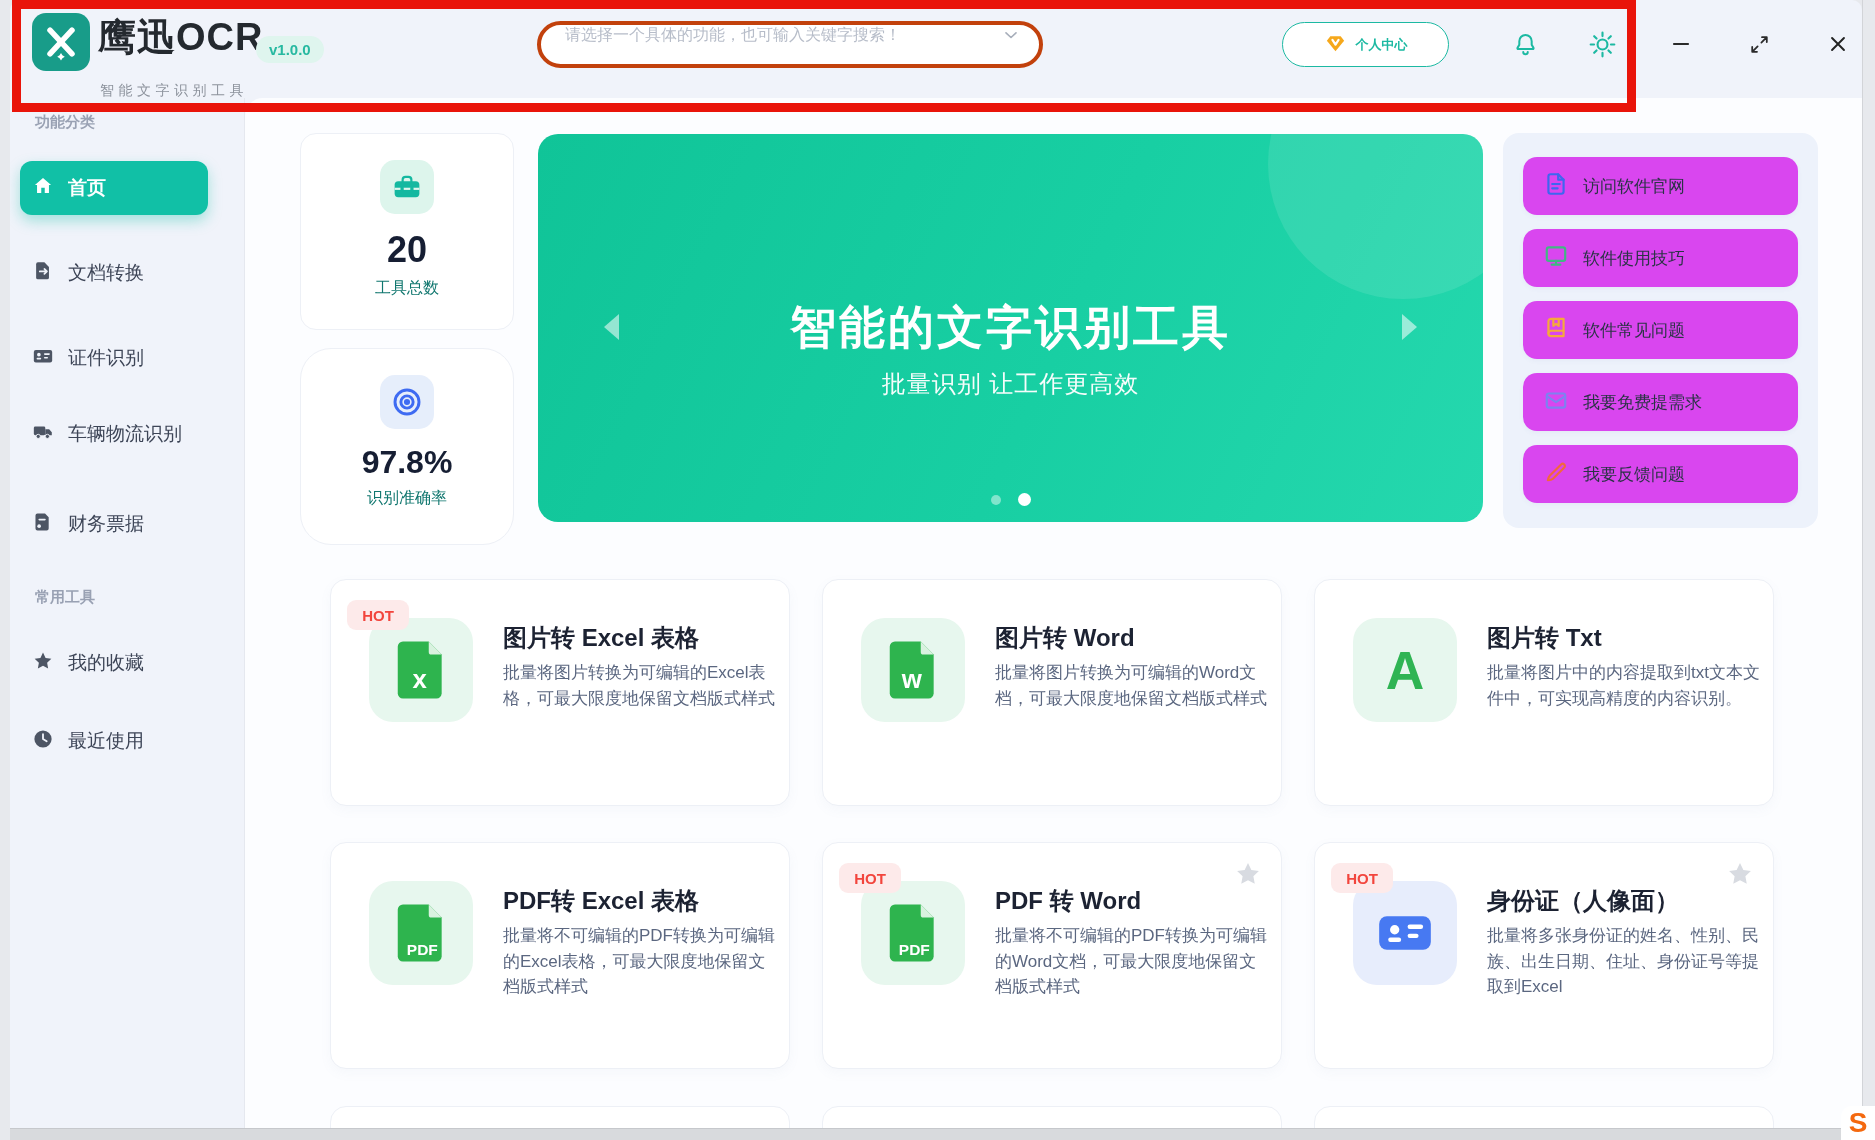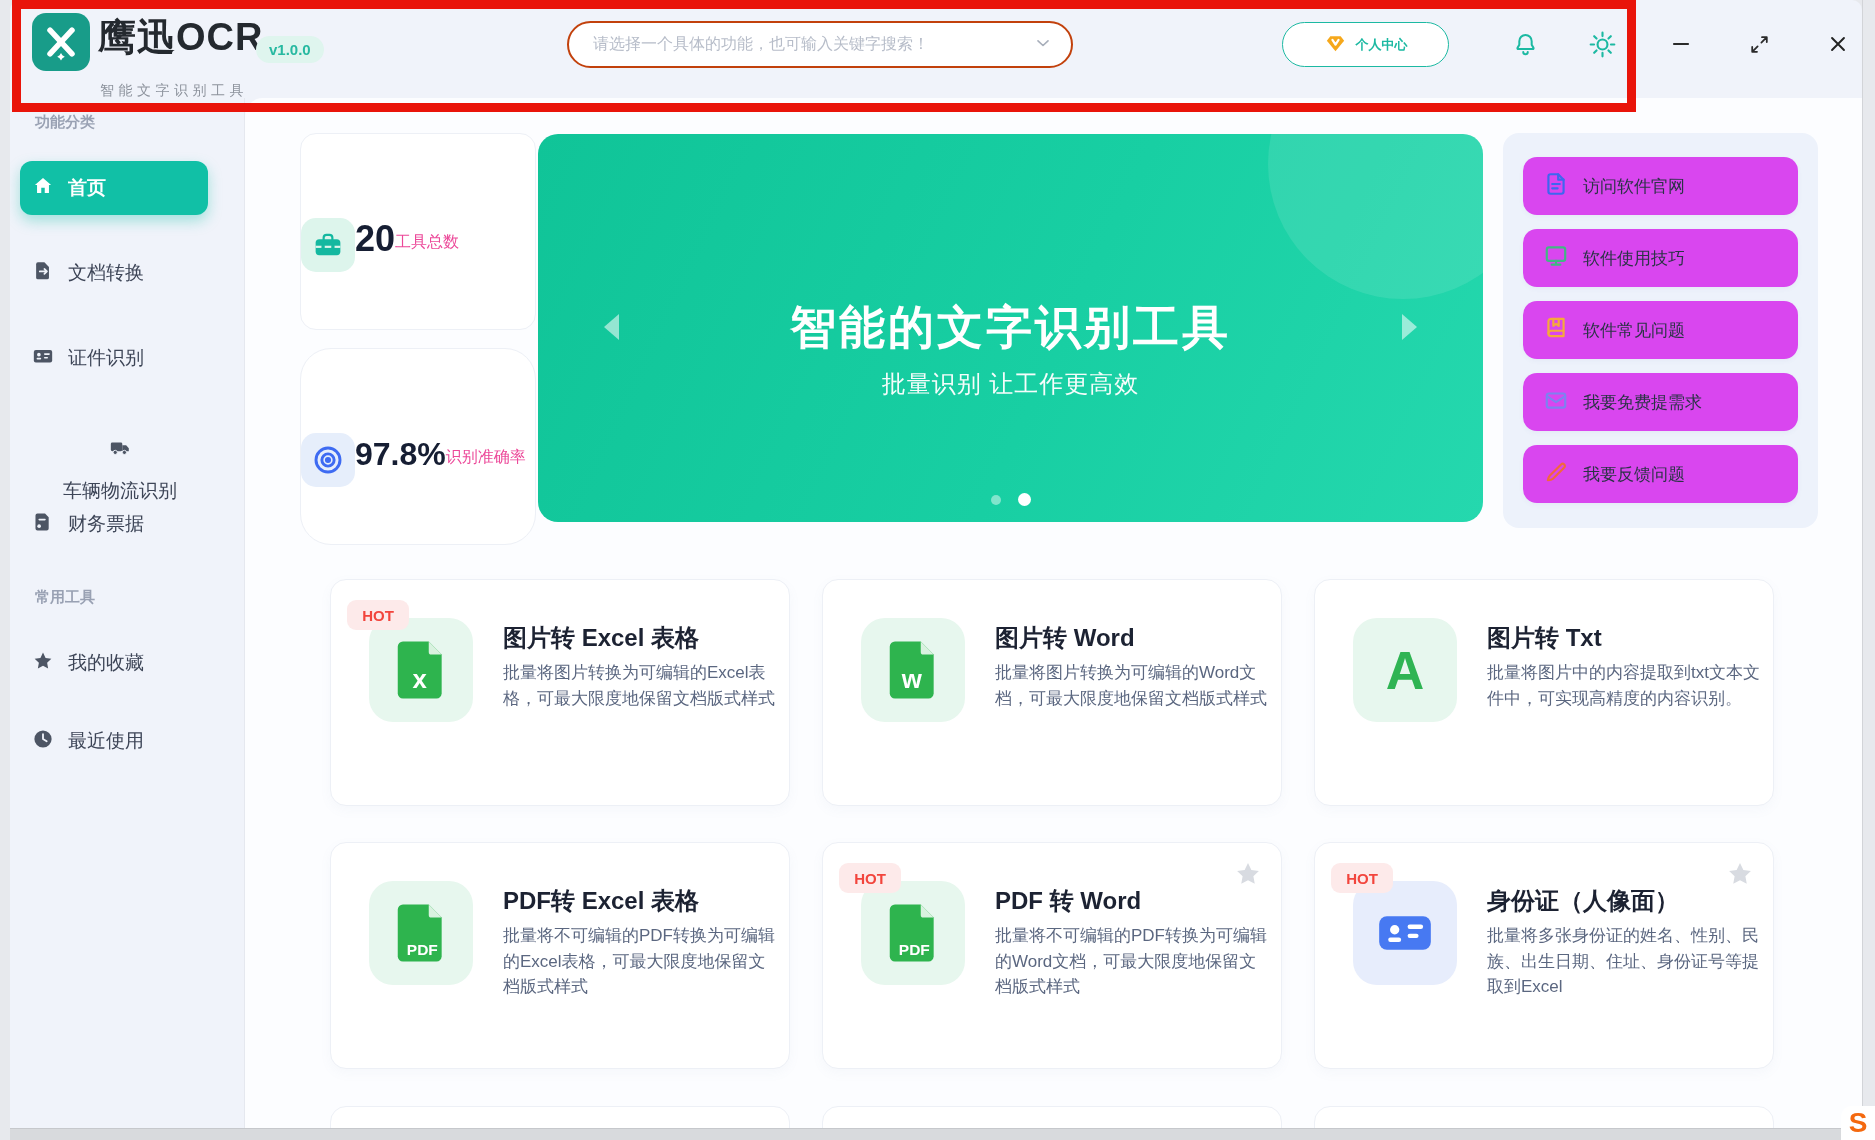--- a/index.html
+++ b/index.html
@@ -13,47 +13,47 @@
   .bottom-bar{position:absolute;left:10px;top:1128px;width:1852px;height:12px;background:#d8dadd;border-top:1px solid #c6c8cc;}
   .side-strip-r{position:absolute;left:1862px;top:0;width:13px;height:1140px;background:#e7e9ed;border-left:1px solid #d2d4d8;}
 
   
   .logo-icon{left:22px;top:13px;width:58px;height:58px;border-radius:14px;background:#189c89;
     display:flex;align-items:center;justify-content:center;}
   .app-name{left:88px;top:12px;font-size:38px;font-weight:800;color:#24292f;letter-spacing:1px;}
   .app-subtitle{left:90px;top:58px;font-size:14px;color:#8d939d;letter-spacing:4.5px;margin-top:24px;}
   .version-pill{left:246px;top:36px;height:27px;padding:0 13px;border-radius:14px;background:#dff5ee;
     color:#27b9a1;font-size:15px;font-weight:600;display:flex;align-items:center;}
-  .searchbox{left:557px;top:21px;width:506px;height:47px;background:#fff;border:2px solid #c2410c;
-    border-radius:24px;display:flex;align-items:center;padding:0 18px 0 24px;}
+  .searchbox{left:527px;top:21px;width:506px;height:47px;background:#fff;border:4px solid #c2410c;
+    border-radius:24px;display:flex;padding:0 18px 0 24px;}
   .searchbox .ph{flex:1;font-size:16px;color:#b7bdc9;white-space:nowrap;overflow:hidden;}
   .profile-btn{left:1272px;top:22px;width:167px;height:45px;border:1.5px solid #1cb9a2;background:#fff;
     border-radius:23px;display:flex;align-items:center;justify-content:center;gap:9px;
     color:#1cb9a2;font-size:13px;font-weight:600;}
   .hicon{width:32px;height:32px;display:flex;align-items:center;justify-content:center;}
 
   
   .annotation{position:absolute;left:12px;top:0;width:1624px;height:112px;border:9px solid #e9140a;z-index:60;}
 
   
   .side-label{left:25px;font-size:15px;font-weight:700;color:#99a1b3;}
   .side-item{left:10px;width:188px;height:44px;border-radius:12px;display:flex;align-items:center;
     padding-left:12px;gap:14px;color:#3d4557;font-size:19px;}
   .side-item.active{height:54px;background:#11c0a6;color:#fff;font-weight:700;
     box-shadow:0 6px 14px rgba(17,192,166,.35);}
   .side-divider{left:234px;top:98px;width:1px;height:1030px;background:#e5e8ef;}
 
   
   .main-panel{left:235px;top:98px;width:1617px;height:1030px;background:#fcfdff;border-top-left-radius:18px;}
 
-  .stat-card{width:236px;height:197px;background:#fff;border:1px solid #edf0f6;border-radius:16px;
-    display:flex;flex-direction:row;align-items:center;}
+  .stat-card{width:214px;height:197px;background:#fff;border:1px solid #edf0f6;border-radius:16px;
+    display:flex;flex-direction:column;align-items:center;}
   .stat-tile{margin-top:26px;width:54px;height:54px;border-radius:15px;display:flex;align-items:center;justify-content:center;}
   .stat-value{margin-top:15px;font-weight:800;color:#161e33;}
-  .stat-label{margin-top:22px;font-size:16px;color:#ec4899;}
+  .stat-label{margin-top:7px;font-size:16px;color:#0f766e;}
 
   .banner{left:528px;top:134px;width:945px;height:388px;border-radius:20px;overflow:hidden;
     background:linear-gradient(115deg,#10c498 0%,#18cfa3 55%,#25d8ae 100%);}
   .banner::before{content:"";position:absolute;right:-55px;top:-105px;width:270px;height:270px;
     border-radius:50%;background:rgba(255,255,255,.10);}
   .banner-title{position:absolute;left:0;right:0;top:163px;text-align:center;color:#fff;
     font-size:46px;font-weight:800;letter-spacing:3px;}
   .banner-subtitle{position:absolute;left:0;right:0;top:234px;text-align:center;color:rgba(255,255,255,.96);
     font-size:24px;letter-spacing:1px;}
   .arrow-left{position:absolute;left:66px;top:180px;width:0;height:0;
@@ -182,21 +182,21 @@
         <rect x="2" y="5.5" width="20" height="13.5" rx="2.2" fill="#4d5564"></rect>
         <circle cx="7.5" cy="10.5" r="2" fill="#f0f3fa"></circle>
         <rect x="5" y="14" width="5" height="1.8" rx=".9" fill="#f0f3fa"></rect>
         <rect x="13" y="9" width="6.5" height="1.8" rx=".9" fill="#f0f3fa"></rect>
         <rect x="13" y="13" width="4.5" height="1.8" rx=".9" fill="#f0f3fa"></rect>
       </svg>
     </span>
     <span>证件识别</span>
   </div>
 
-  <div class="abs side-item" style="top:437px;flex-direction:column;">
+  <div class="abs side-item" style="top:412px;">
     <span>
       <svg width="22" height="22" viewBox="0 0 24 24">
         <rect x="2" y="6" width="12.5" height="9.5" rx="1.6" fill="#4d5564"></rect>
         <path d="M14.5 9h4.2l2.9 3.3v3.2h-7.1z" fill="#4d5564"></path>
         <circle cx="6.8" cy="16.8" r="2.3" fill="#4d5564" stroke="#f0f3fa" stroke-width="1"></circle>
         <circle cx="16.8" cy="16.8" r="2.3" fill="#4d5564" stroke="#f0f3fa" stroke-width="1"></circle>
       </svg>
     </span>
     <span>车辆物流识别</span>
   </div>

